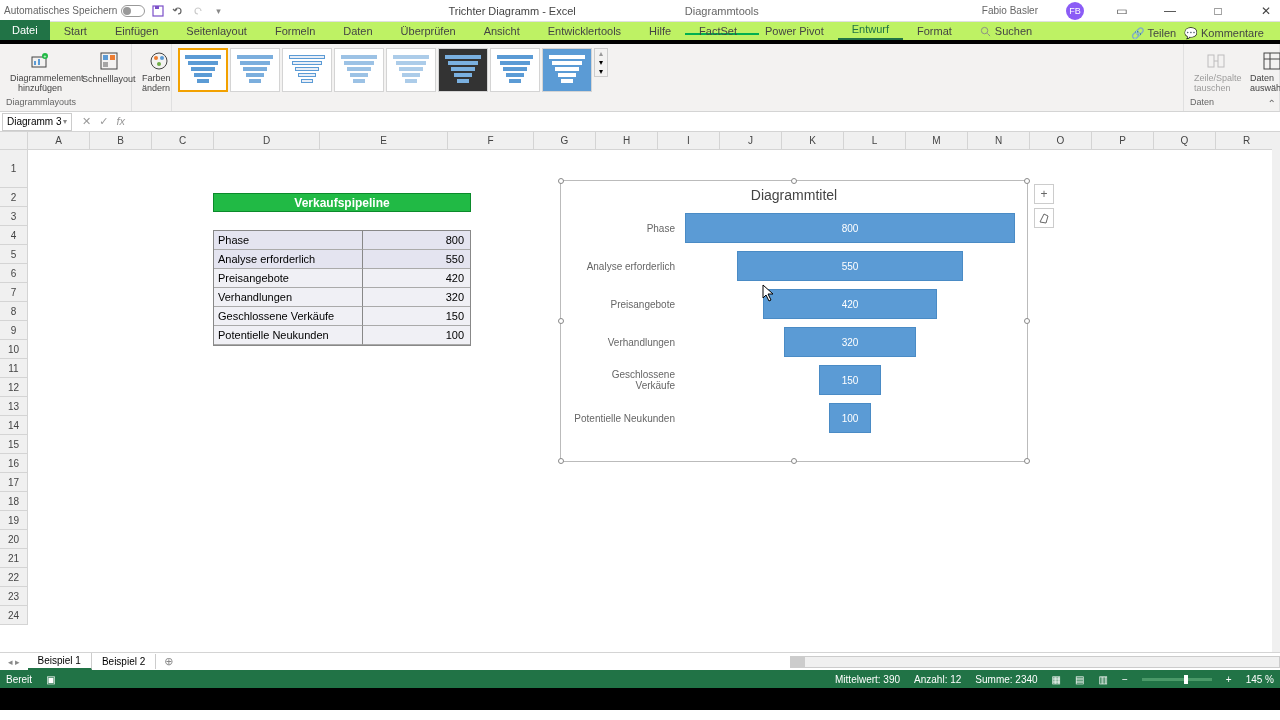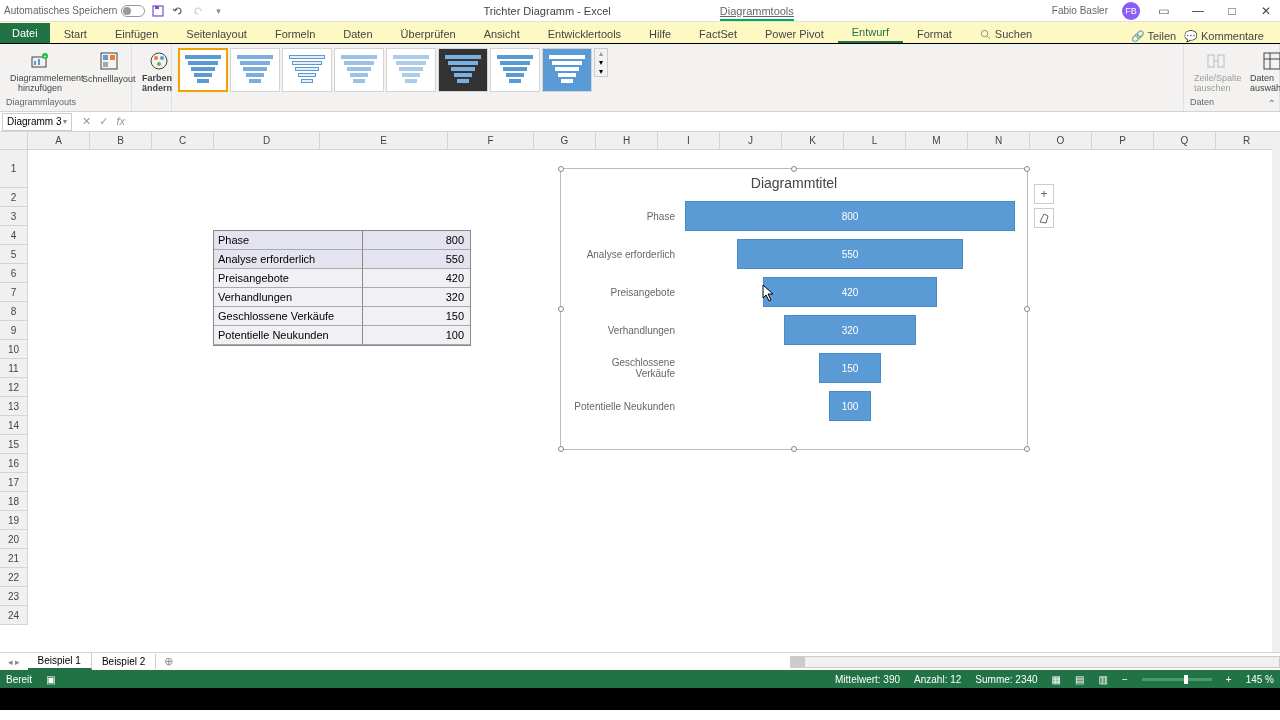--- a/index.html
+++ b/index.html
@@ -6,27 +6,27 @@
 body { width: 1280px; height: 720px; overflow: hidden; background: #fff; font-size: 11px; }
 
 
 .titlebar { height: 22px; background: #fff; display: flex; align-items: center; padding: 0 4px; border-bottom: 1px solid #e0e0e0; }
 .titlebar-left { display: flex; align-items: center; gap: 6px; }
 .autosave { display: flex; align-items: center; gap: 4px; font-size: 10px; color: #666; }
 .toggle { width: 24px; height: 12px; border: 1px solid #999; border-radius: 6px; position: relative; background: #fff; }
 .toggle::after { content: ''; width: 8px; height: 8px; background: #999; border-radius: 50%; position: absolute; left: 1px; top: 1px; }
 .qat-icon { width: 14px; height: 14px; display: inline-flex; align-items: center; justify-content: center; }
 .titlebar-center { flex: 1; text-align: center; font-size: 11px; color: #444; }
-.titlebar-center .tools { color: #666; margin-left: 106px; border-bottom: 2px solid #00b050; padding-bottom: 2px; text-decoration: underline; }
-.titlebar-right { display: flex; align-items: center; gap: 14px; }
+.titlebar-center .tools { color: #666; margin-left: 106px; border-bottom: 2px solid #00b050; padding-bottom: 16px; }
+.titlebar-right { display: flex; align-items: center; gap: 28px; }
 .user-badge { width: 18px; height: 18px; border-radius: 50%; background: #8b5cf6; color: #fff; display: flex; align-items: center; justify-content: center; font-size: 9px; }
 .win-btn { width: 20px; text-align: center; font-size: 12px; color: #444; }
 
 
-.ribbon-tabs { height: 22px; display: flex; align-items: flex-end; background: #fef9c3; border-bottom: 1px solid #000000; }
+.ribbon-tabs { height: 22px; display: flex; align-items: flex-end; background: #bef264; border-bottom: 4px solid #000000; }
 .tab { padding: 3px 14px; font-size: 11px; color: #444; cursor: pointer; }
 .tab.file { background: #217346; color: #fff; padding: 4px 12px; }
 .tab.active { border-bottom: 2px solid #217346; color: #217346; }
 .tabs-right { margin-left: auto; display: flex; gap: 8px; padding-right: 16px; align-items: center; }
 .share-btn { font-size: 11px; color: #444; }
 
 
 .ribbon { height: 68px; background: #f3f2f1; border-bottom: 1px solid #d4d4d4; display: flex; position: relative; }
 .ribbon-group { height: 100%; border-right: 1px solid #e0e0e0; padding: 2px 6px; display: flex; flex-direction: column; }
 .rg-content { flex: 1; display: flex; align-items: flex-start; gap: 4px; padding-top: 2px; }
@@ -63,21 +63,21 @@
 
 
 .vp-header { position: absolute; left: 185px; top: 43px; width: 258px; height: 19px; background: #21ba45; color: #fff; text-align: center; font-weight: bold; font-size: 12px; line-height: 19px; border: 1px solid #0b8a2b; }
 .data-table { position: absolute; left: 185px; top: 80px; width: 258px; border: 1px solid #888; }
 .dt-row { display: flex; height: 19px; }
 .dt-cell-l { width: 150px; border-right: 1px solid #888; border-bottom: 1px solid #aaa; padding: 0 4px; font-size: 11px; line-height: 19px; background: #f0f0f5; }
 .dt-cell-r { width: 108px; border-bottom: 1px solid #aaa; padding: 0 6px; text-align: right; font-size: 11px; line-height: 19px; background: #f0f0f5; }
 .dt-row:first-child .dt-cell-l, .dt-row:first-child .dt-cell-r { background: #e4e4f0; }
 
 
-.chart-obj { position: absolute; left: 532px; top: 18px; width: 468px; height: 282px; background: #fff; border: 1px solid #bbb; }
+.chart-obj { position: absolute; left: 532px; top: 30px; width: 468px; height: 282px; background: #fff; border: 1px solid #bbb; }
 .chart-handle { position: absolute; width: 6px; height: 6px; background: #fff; border: 1px solid #888; border-radius: 50%; }
 .ch-tl { left: -3px; top: -3px; } .ch-tm { left: 50%; top: -3px; margin-left: -3px; } .ch-tr { right: -3px; top: -3px; }
 .ch-ml { left: -3px; top: 50%; margin-top: -3px; } .ch-mr { right: -3px; top: 50%; margin-top: -3px; }
 .ch-bl { left: -3px; bottom: -3px; } .ch-bm { left: 50%; bottom: -3px; margin-left: -3px; } .ch-br { right: -3px; bottom: -3px; }
 .chart-title { text-align: center; font-size: 14px; color: #444; padding: 6px 0; }
 .funnel { padding: 0 10px; }
 .funnel-row { display: flex; align-items: center; height: 38px; }
 .funnel-label { width: 112px; text-align: right; padding-right: 8px; font-size: 10px; color: #666; }
 .funnel-bar-wrap { flex: 1; display: flex; justify-content: center; }
 .funnel-bar { height: 30px; background: #5b9bd5; border: 1px solid #4a8bc5; color: #fff; font-size: 10px; display: flex; align-items: center; justify-content: center; }
@@ -197,21 +197,21 @@
               <rect x="4" y="4" width="5" height="5" fill="#5b9bd5"></rect>
               <rect x="11" y="4" width="5" height="5" fill="#ed7d31"></rect>
               <rect x="4" y="11" width="5" height="5" fill="#a5a5a5"></rect>
             </svg>
           </div>
         <span>Schnelllayout</span>
       </div>
     </div>
     <div class="rg-label">Diagrammlayouts</div>
   </div>
-  <div class="ribbon-group" style="width:40px;font-weight:bold;">
+  <div class="ribbon-group" style="width:40px;">
     <div class="rg-content">
       <div class="rg-btn">
         <div class="ic">
             <svg width="20" height="20" viewBox="0 0 20 20">
               <circle cx="10" cy="10" r="8" fill="none" stroke="#444"></circle>
               <circle cx="7" cy="7" r="2" fill="#ed7d31"></circle>
               <circle cx="13" cy="7" r="2" fill="#5b9bd5"></circle>
               <circle cx="10" cy="13" r="2" fill="#70ad47"></circle>
             </svg>
           </div>
@@ -383,20 +383,21 @@
       <div class="row-h">17</div>
       <div class="row-h">18</div>
       <div class="row-h">19</div>
       <div class="row-h">20</div>
       <div class="row-h">21</div>
       <div class="row-h">22</div>
       <div class="row-h">23</div>
       <div class="row-h">24</div>
     </div>
   <div class="cells">
+    <div class="vp-header">Verkaufspipeline</div>
     <div class="data-table">
       <div class="dt-row">
         <div class="dt-cell-l">Phase</div>
         <div class="dt-cell-r">800</div>
       </div>
       <div id="dtrows">
           <div class="dt-row">
             <div class="dt-cell-l">Analyse erforderlich</div>
             <div class="dt-cell-r">550</div>
           </div>

